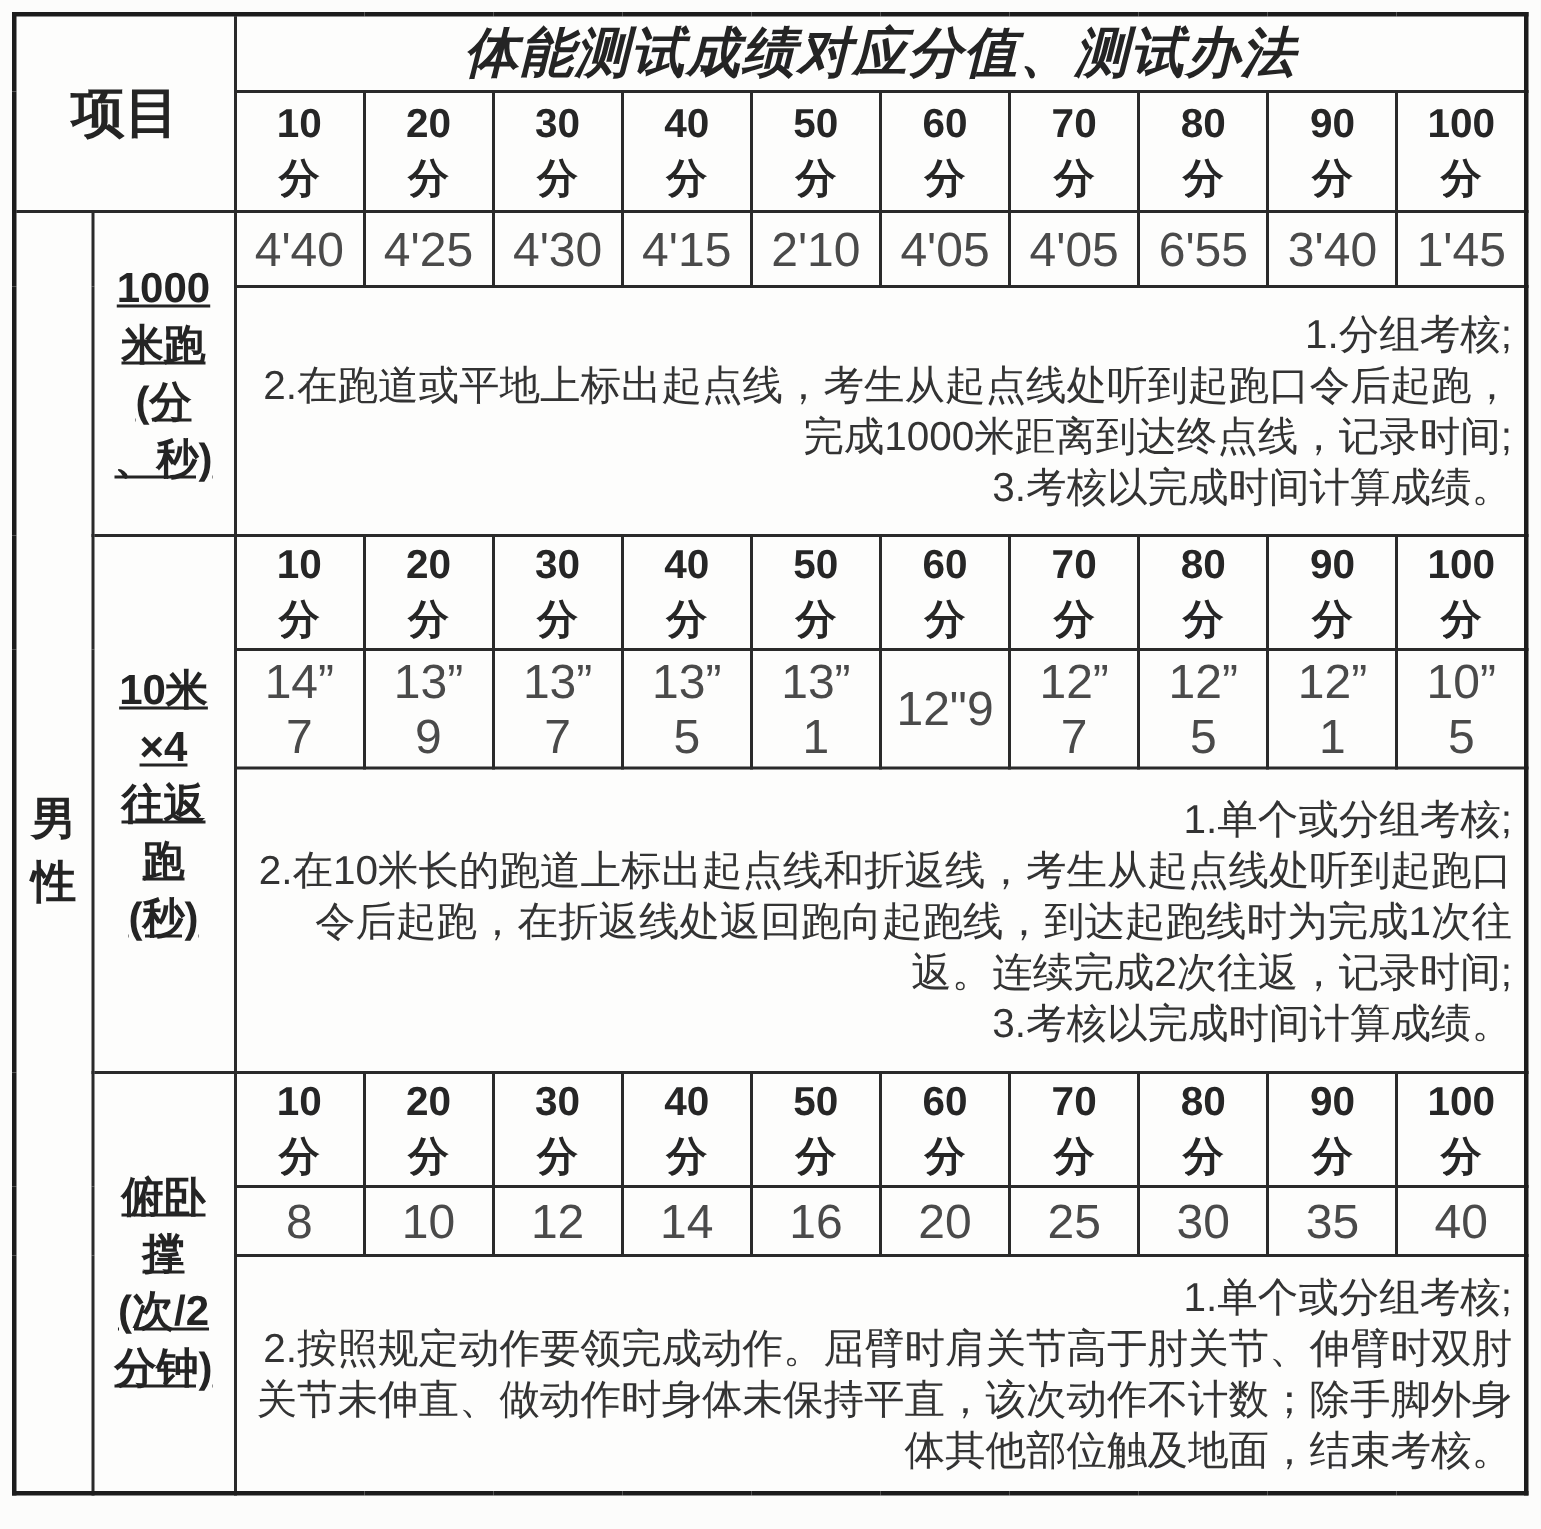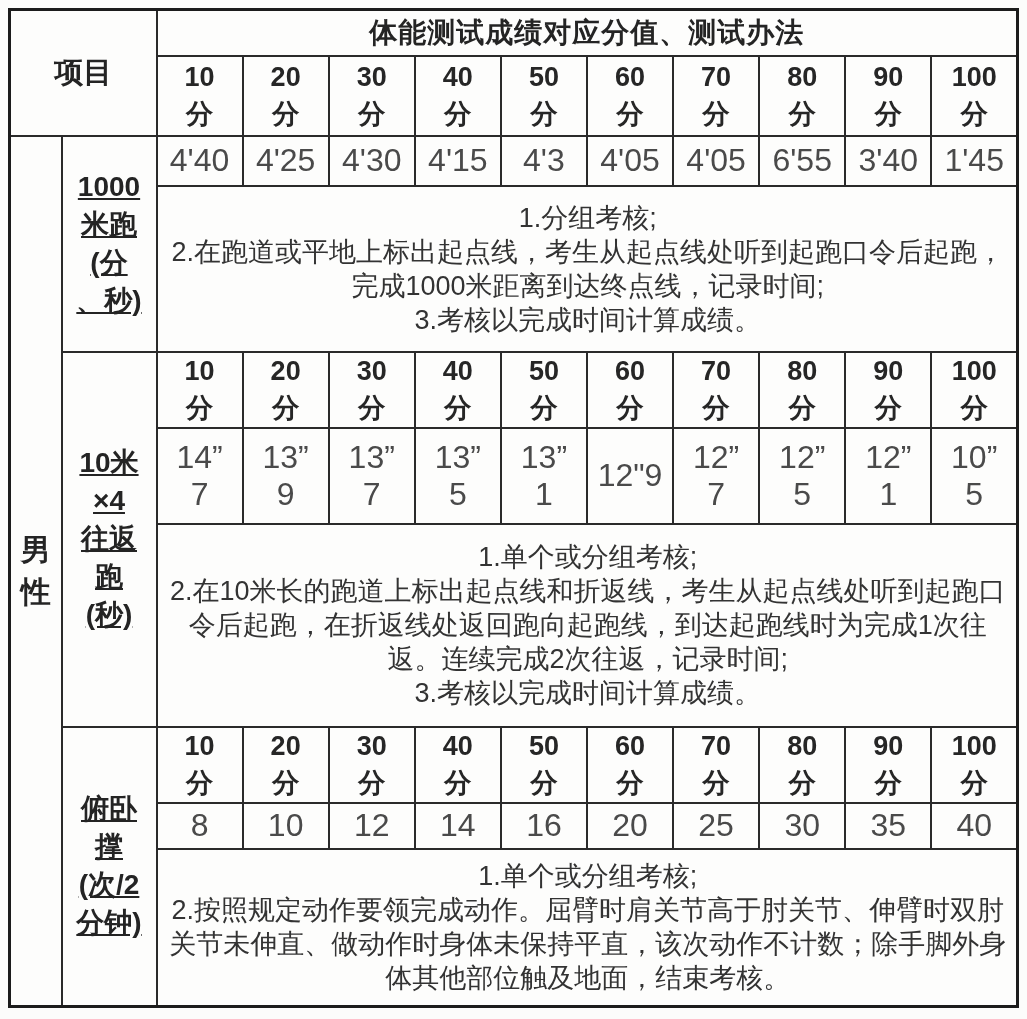--- a/index.html
+++ b/index.html
@@ -25,27 +25,28 @@
   }
   td {
     border: 2px solid #2a2a2a;
     text-align: center;
     vertical-align: middle;
     padding: 0;
     overflow: hidden;
   }
   .title-cell {
     font-weight: 700;
-    font-size: 28px;
+    font-size: 36px;
     letter-spacing: 1px;
     color: #242424;
+    font-style: italic;
   }
   .project-cell {
     font-weight: 700;
-    font-size: 29px;
+    font-size: 36px;
     color: #242424;
   }
   .score-head {
     font-weight: 700;
     font-size: 27px;
     line-height: 37px;
     white-space: pre-line;
     color: #262626;
   }
   .gender-cell {
@@ -63,21 +64,21 @@
     color: #242424;
     text-decoration: underline;
   }
   .val {
     font-size: 32px;
     color: #4a4a4a;
     white-space: pre-line;
     line-height: 37px;
   }
   .method-cell {
-    text-align: center;
+    text-align: right;
     vertical-align: middle;
     padding: 4px 8px 4px 10px;
   }
   .method-cell p {
     margin: 0;
     font-size: 27px;
     line-height: 34px;
     color: #333333;
     word-break: break-all;
   }
@@ -135,21 +136,21 @@
       <td rowspan="8" class="gender-cell">男
 性</td>
       <td rowspan="2" class="section-label">1000
 米跑
 (分
 、秒)</td>
       <td class="val">4'40</td>
       <td class="val">4'25</td>
       <td class="val">4'30</td>
       <td class="val">4'15</td>
-      <td class="val">4'3</td>
+      <td class="val">2'10</td>
       <td class="val">4'05</td>
       <td class="val">4'05</td>
       <td class="val">6'55</td>
       <td class="val">3'40</td>
       <td class="val">1'45</td>
     </tr>
 
     <tr style="height:166px">
       <td colspan="10" class="method-cell">
         <p>1.分组考核;</p>
@@ -179,21 +180,21 @@
       <td class="score-head">70
 分</td>
       <td class="score-head">80
 分</td>
       <td class="score-head">90
 分</td>
       <td class="score-head">100
 分</td>
     </tr>
 
-    <tr style="height:96px">
+    <tr style="height:79px">
       <td class="val">14”
 7</td>
       <td class="val">13”
 9</td>
       <td class="val">13”
 7</td>
       <td class="val">13”
 5</td>
       <td class="val">13”
 1</td>

